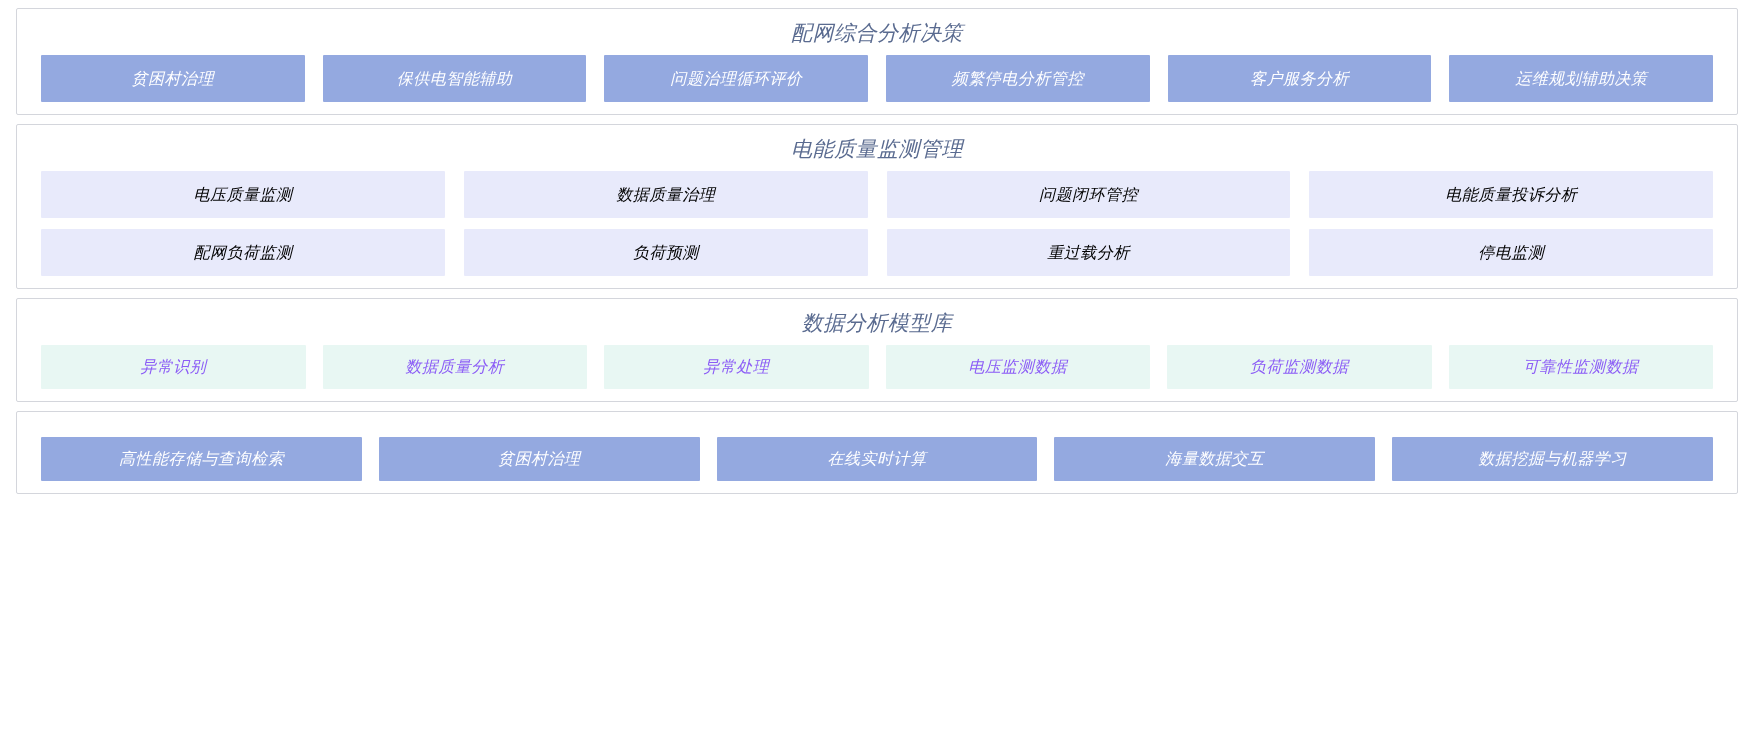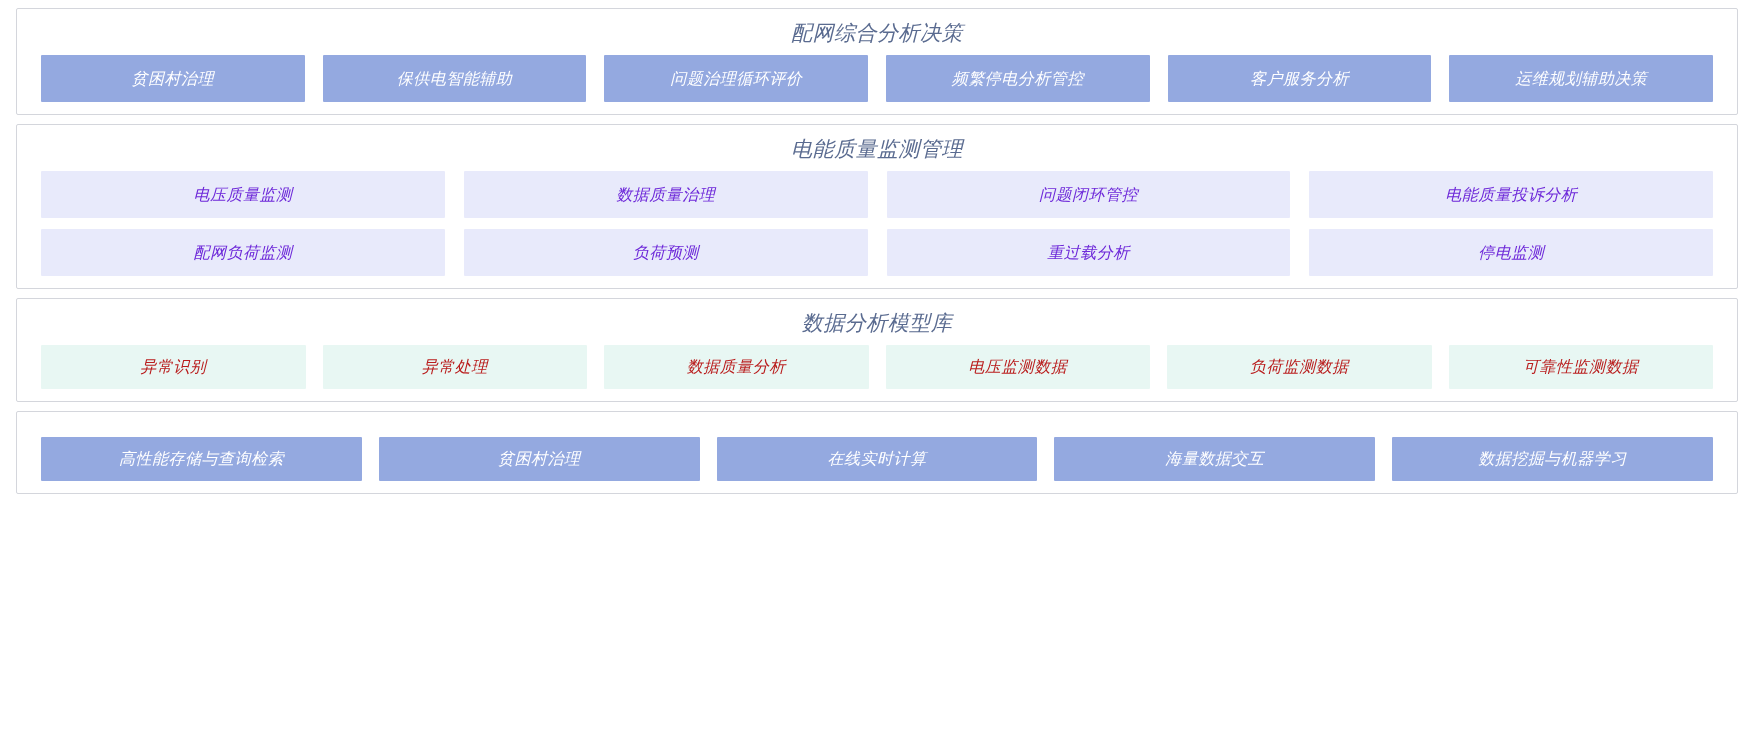--- a/index.html
+++ b/index.html
@@ -53,22 +53,22 @@
     line-height: 46px;
     height: 46px;
     letter-spacing: 0.5px;
     white-space: nowrap;
     overflow: hidden;
     text-overflow: ellipsis;
     border-radius: 1px;
   }
   
   .tile.blue  { background: #94a9e0; color: #ffffff; }
-  .tile.lav   { background: #e8eafb; color: #6d28d9; }
-  .tile.mint  { background: #e8f7f3; color: #b91c1c; }
+  .tile.lav   { background: #e8eafb; color: #000000; }
+  .tile.mint  { background: #e8f7f3; color: #8b5cf6; }
 
   
   .panel-quality .tile-row { gap: 19px; }
   .panel-quality .tile { height: 47px; line-height: 47px; }
 
   
   .panel-decision .tile-row { gap: 18px; }
   .panel-decision .tile { height: 47px; line-height: 47px; }
 
   .panel-deep .tile { height: 44px; line-height: 44px; }
@@ -102,22 +102,22 @@
         <div class="tile lav">配网负荷监测</div>
         <div class="tile lav">负荷预测</div>
         <div class="tile lav">重过载分析</div>
         <div class="tile lav">停电监测</div>
       </div>
     </div>
     <div class="panel panel-deep">
       <div class="panel-title">数据分析模型库</div>
       <div class="tile-row">
         <div class="tile mint">异常识别</div>
+        <div class="tile mint">数据质量分析</div>
         <div class="tile mint">异常处理</div>
-        <div class="tile mint">数据质量分析</div>
         <div class="tile mint">电压监测数据</div>
         <div class="tile mint">负荷监测数据</div>
         <div class="tile mint">可靠性监测数据</div>
       </div>
     </div>
     <div class="panel panel-bigdata">
       <div class="tile-row">
         <div class="tile blue">高性能存储与查询检索</div>
         <div class="tile blue">贫困村治理</div>
         <div class="tile blue">在线实时计算</div>

